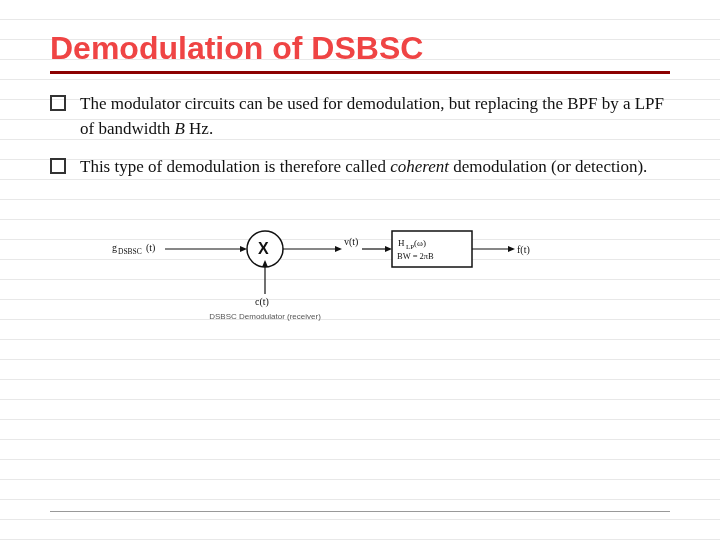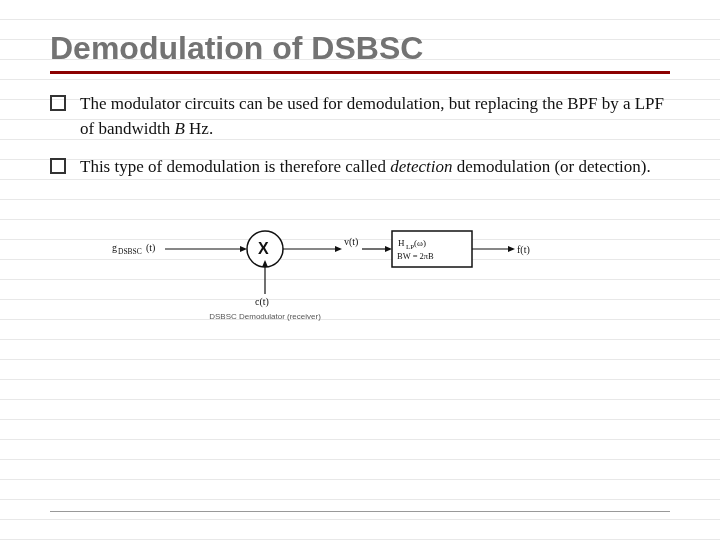--- a/index.html
+++ b/index.html
@@ -32,21 +32,21 @@
         transparent 19px,
         #e8e8e8 19px,
         #e8e8e8 20px
       );
       pointer-events: none;
     }
 
     .title {
       font-size: 32px;
       font-weight: bold;
-      color: #737373;
+      color: #ef4444;
       margin-bottom: 4px;
       position: relative;
       z-index: 1;
       font-family: Arial, sans-serif;
     }
 
     .title-underline {
       height: 3px;
       background: #8B0000;
       width: 100%;
@@ -134,21 +134,21 @@
         <span class="bullet-icon"></span>
         <span class="bullet-text">
           The modulator circuits can be used for demodulation, but replacing the BPF by a LPF of bandwidth <span class="italic">B</span> Hz.
         </span>
       </li>
 
 
       <li class="bullet-item">
         <span class="bullet-icon"></span>
         <span class="bullet-text">
-          This type of demodulation is therefore called <span class="italic">detection</span> demodulation (or detection).
+          This type of demodulation is therefore called <span class="italic">coherent</span> demodulation (or detection).
         </span>
       </li>
 
     </ul>
 
     <div class="diagram-container">
       <svg class="diagram-svg" viewBox="0 0 500 120" xmlns="http://www.w3.org/2000/svg">
 
         <text x="2" y="52" font-size="10" font-family="Times New Roman, serif" fill="#111">g</text>
         <text x="8" y="55" font-size="7.5" font-family="Times New Roman, serif" fill="#111">DSBSC</text>

